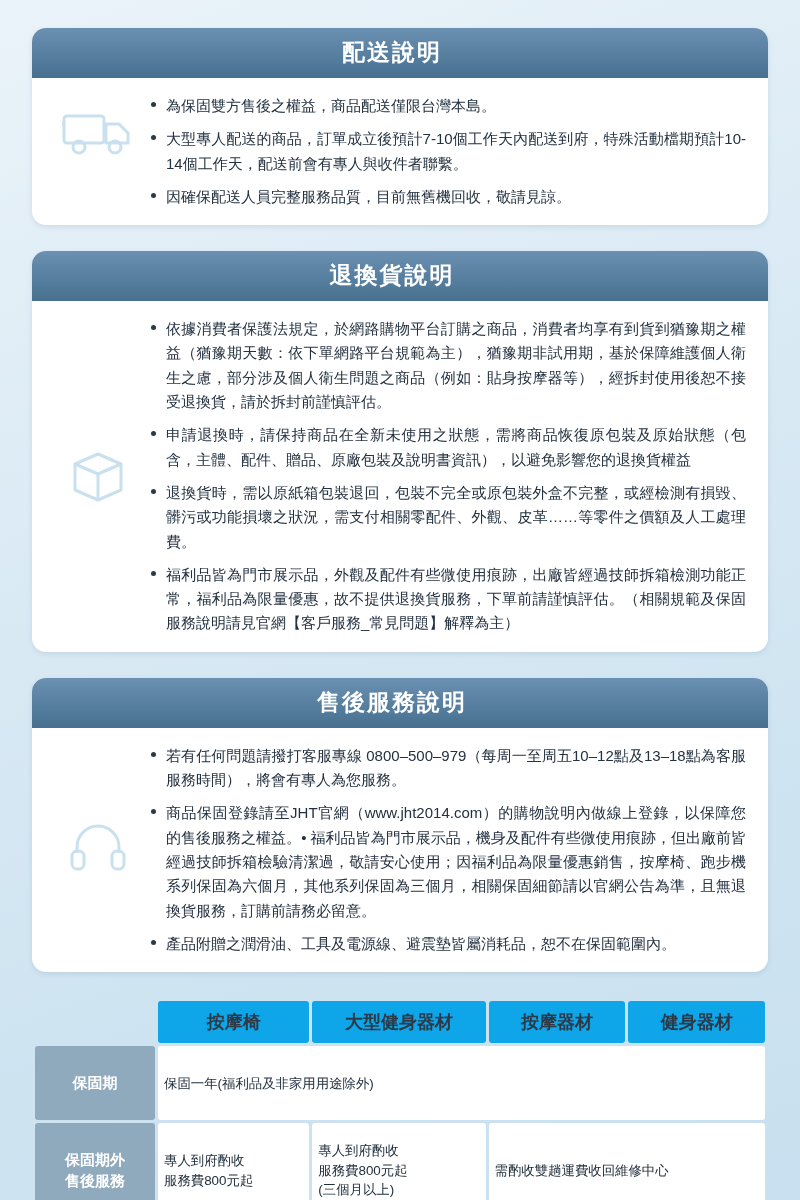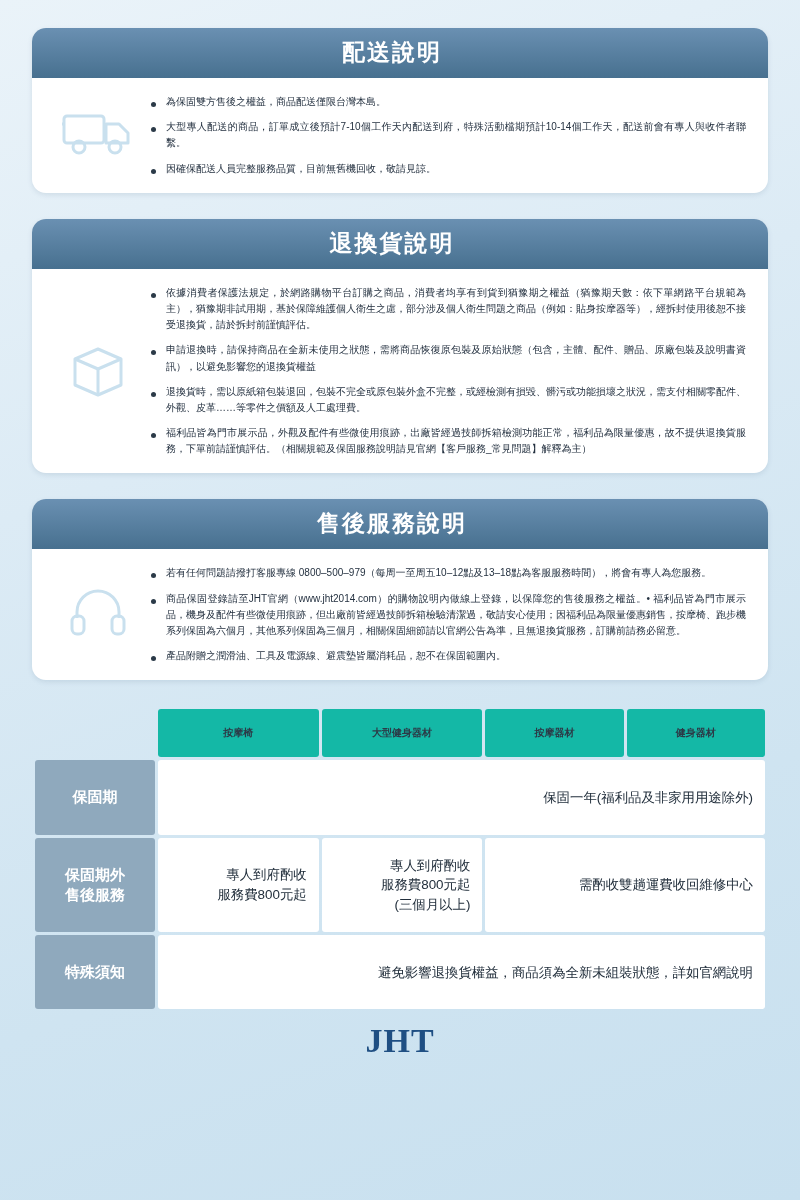--- a/index.html
+++ b/index.html
@@ -34,62 +34,62 @@
     width: 104px; min-width: 104px;
     display: flex; align-items: flex-start; justify-content: center;
     padding-top: 14px;
   }
   .icon-col.mid { align-items: center; padding-top: 0; }
   ul.bullets { list-style: none; flex: 1; padding-top: 2px; }
   ul.bullets > li {
     position: relative;
     padding-left: 16px;
     margin-bottom: 9px;
-    font-size: 10px;
+    font-size: 15px;
     line-height: 1.62;
     text-align: justify;
     color: #243140;
   }
   ul.bullets > li:last-child { margin-bottom: 0; }
   ul.bullets > li::before {
     content: "";
     position: absolute;
     left: 1px; top: 8px;
     width: 5px; height: 5px;
     border-radius: 50%;
     background: #2b3a48;
   }
 
   
   .tbl { width: 100%; border-collapse: separate; border-spacing: 3px; margin-top: 2px; }
   .tbl th.corner { background: transparent; border: none; }
   .tbl th.head {
-    background: #14b8a6;
+    background: #0ea5e9;
     color: #2c3a47;
-    font-size: 10px;
+    font-size: 18px;
     font-weight: bold;
-    padding: 17px 4px;
+    padding: 9px 4px;
     border-radius: 3px;
   }
   .tbl th.rowhead {
     background: #8fa9bd;
     color: #ffffff;
     font-size: 15px;
     font-weight: bold;
     width: 120px;
     padding: 27px 4px;
     border-radius: 3px;
     line-height: 1.35;
   }
   .tbl td {
     background: #ffffff;
-    text-align: right;
+    text-align: left;
     font-size: 13.4px;
     color: #222f3c;
-    padding: 10px 12px;
+    padding: 10px 6px;
     line-height: 1.45;
     border-radius: 3px;
   }
   .logo-wrap { text-align: center; margin-top: 12px; }
   .logo-main {
     font-family: "Liberation Serif", serif;
     font-size: 34px;
     font-weight: bold;
     letter-spacing: 1px;
     color: #1f4f83;

